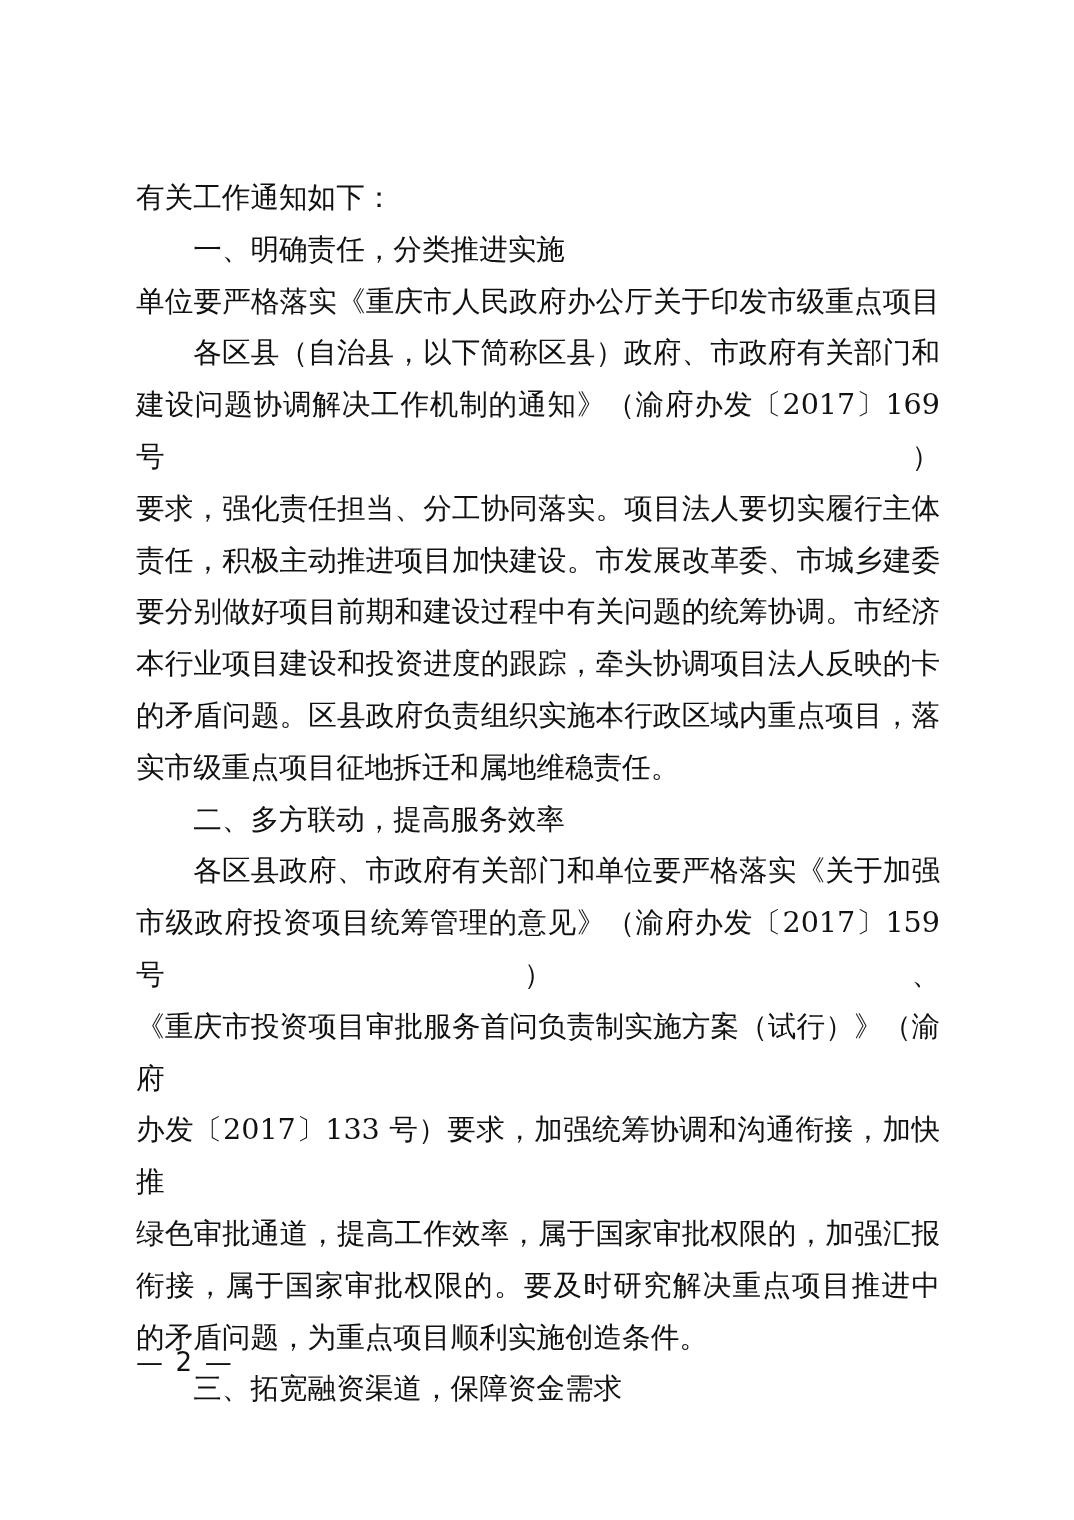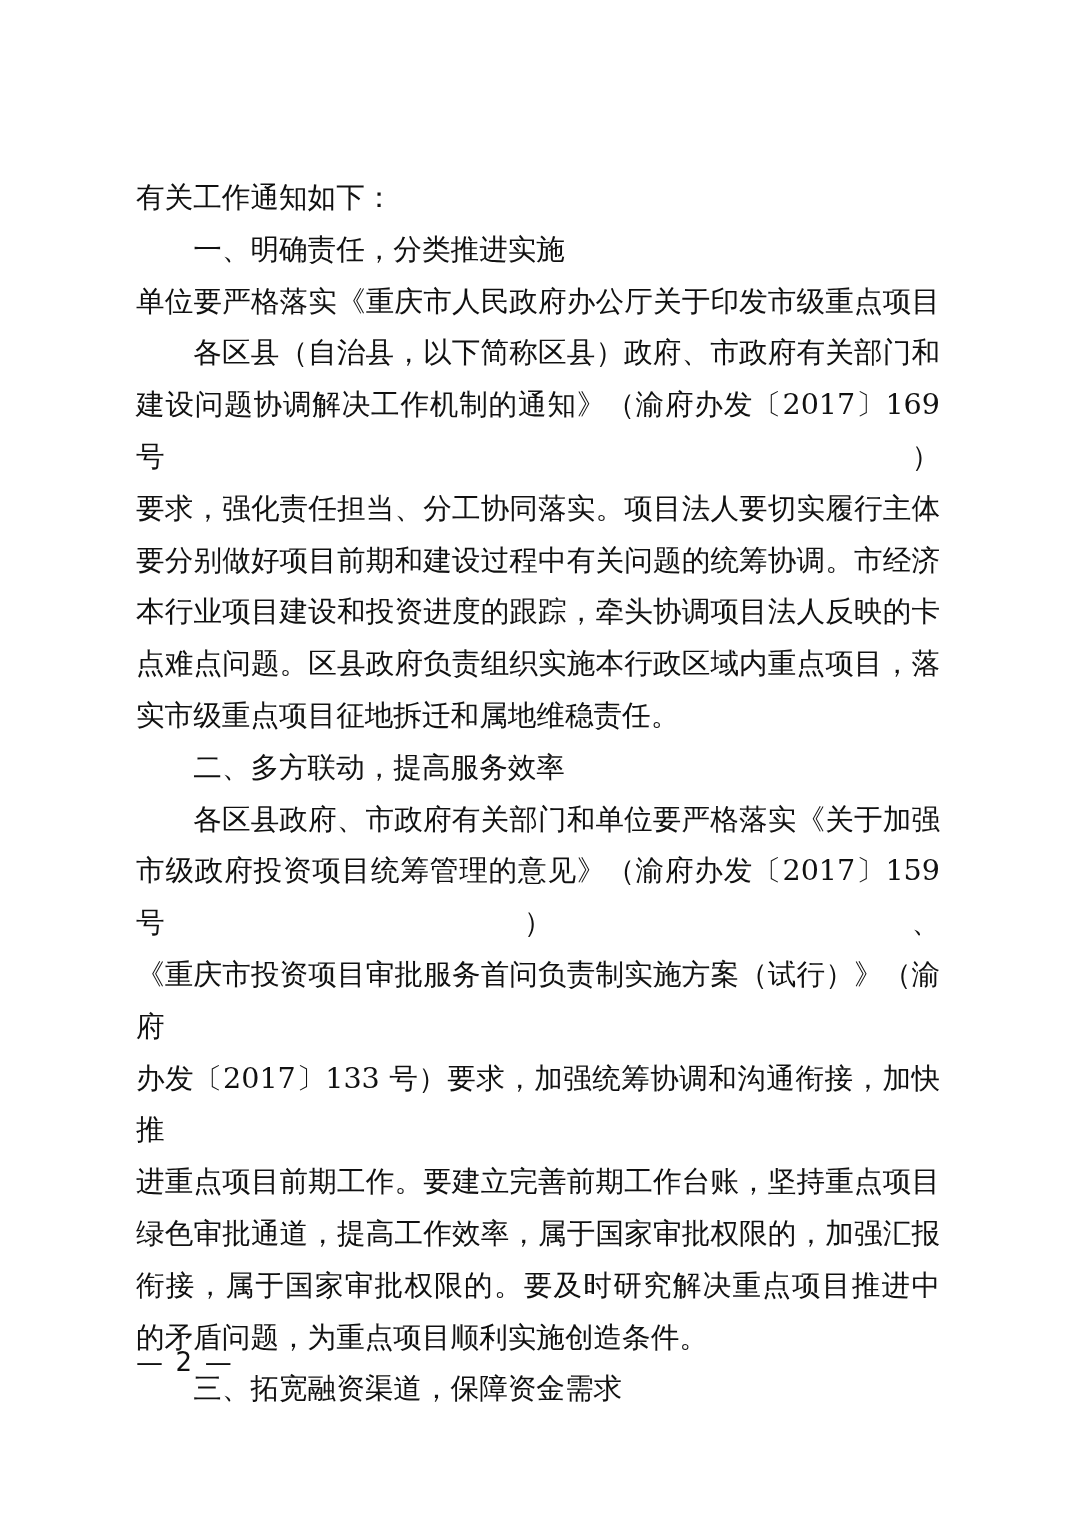--- a/index.html
+++ b/index.html
@@ -77,32 +77,32 @@
   <div class="text-block">
 
     <span class="line">有关工作通知如下：</span>
 
     <span class="line heading">一、明确责任，分类推进实施</span>
 
     <span class="line justify">单位要严格落实《重庆市人民政府办公厅关于印发市级重点项目</span>
     <span class="line justify indent">各区县（自治县，以下简称区县）政府、市政府有关部门和</span>
     <span class="line justify">建设问题协调解决工作机制的通知》（渝府办发〔2017〕169 号）</span>
     <span class="line justify">要求，强化责任担当、分工协同落实。项目法人要切实履行主体</span>
+    <span class="line justify">责任，积极主动推进项目加快建设。市发展改革委、市城乡建委</span>
     <span class="line justify">要分别做好项目前期和建设过程中有关问题的统筹协调。市经济</span>
     <span class="line justify">本行业项目建设和投资进度的跟踪，牵头协调项目法人反映的卡</span>
-    <span class="line justify">点难点问题。区县政府负责组织实施本行政区域内重点项目，落</span>
+    <span class="line justify">的矛盾问题。区县政府负责组织实施本行政区域内重点项目，落</span>
     <span class="line">实市级重点项目征地拆迁和属地维稳责任。</span>
 
     <span class="line heading">二、多方联动，提高服务效率</span>
 
     <span class="line justify indent">各区县政府、市政府有关部门和单位要严格落实《关于加强</span>
     <span class="line justify">市级政府投资项目统筹管理的意见》（渝府办发〔2017〕159 号）、</span>
     <span class="line justify">《重庆市投资项目审批服务首问负责制实施方案（试行）》（渝府</span>
     <span class="line justify">办发〔2017〕133 号）要求，加强统筹协调和沟通衔接，加快推</span>
-    <span class="line justify">进重点项目前期工作。要建立完善前期工作台账，坚持重点项目</span>
     <span class="line justify">绿色审批通道，提高工作效率，属于国家审批权限的，加强汇报</span>
     <span class="line justify">衔接，属于国家审批权限的。要及时研究解决重点项目推进中</span>
     <span class="line">的矛盾问题，为重点项目顺利实施创造条件。</span>
 
     <span class="line heading">三、拓宽融资渠道，保障资金需求</span>
 
   </div>
 
   <div class="footer">
     <span class="dash">—</span>

